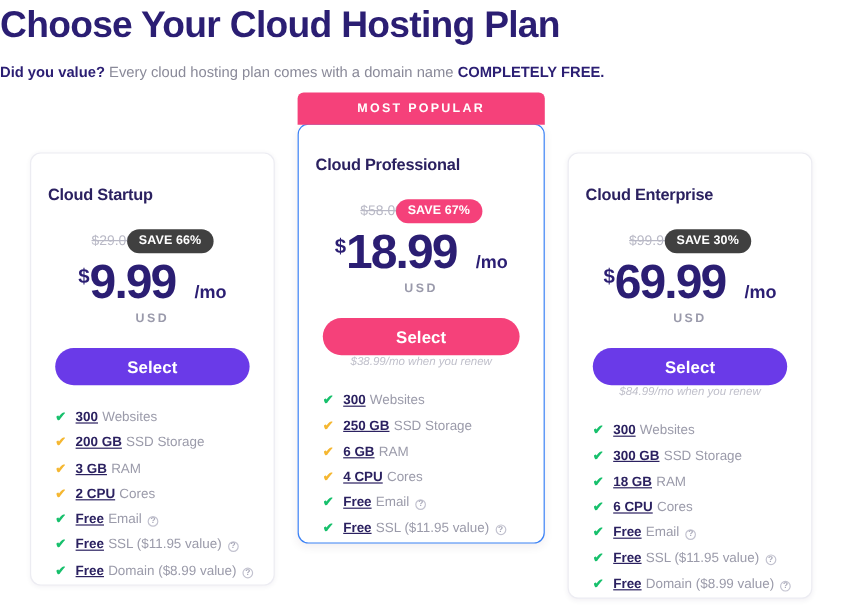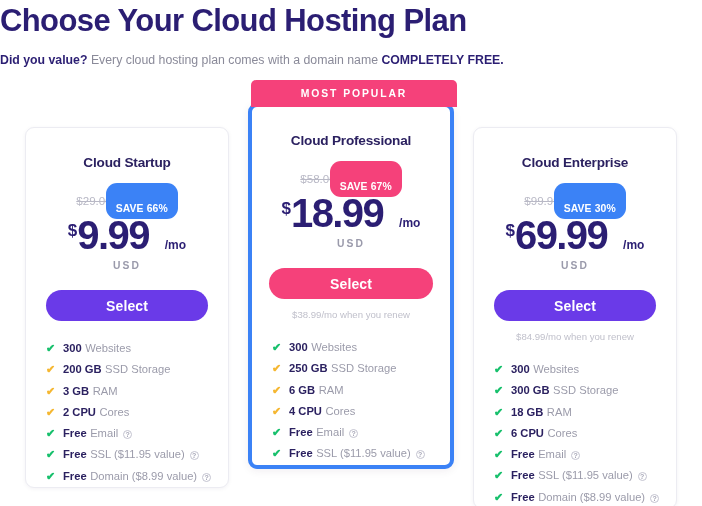--- a/index.html
+++ b/index.html
@@ -64,21 +64,21 @@
     padding: 0 14px;
     position: relative;
   }
 
   .card.standard { margin-top: 24px; }
 
   .card.featured {
     width: 206px;
     border-radius: 9px 9px 9px 9px;
     padding: 0 14px;
-    border: 4px solid #3b82f6;
+    border: 1px solid #3b82f6;
     box-shadow: 0 2px 8px rgba(60,20,60,0.07);
     overflow: visible;
   }
 
   .popular-banner {
     position: absolute;
     top: -27px;
     left: -1px;
     width: 206px;
     height: 27px;
@@ -87,21 +87,21 @@
     color: #ffffff;
     font-size: 10.4px;
     font-weight: bold;
     letter-spacing: 1.9px;
     display: flex;
     align-items: center;
     justify-content: center;
   }
 
   .plan-name {
-    text-align: center;
+    text-align: left;
     font-size: 13.6px;
     font-weight: bold;
     color: #2b2160;
     letter-spacing: -0.2px;
     margin-top: 27px;
   }
   .card.featured .plan-name { margin-top: 26px; }
 
   
   .old-row {
@@ -121,27 +121,27 @@
     margin-right: -6px;
     position: relative;
     z-index: 1;
   }
 
   .save-badge {
     font-size: 10.4px;
     font-weight: bold;
     color: #ffffff;
     border-radius: 11px;
-    padding: 20px 10px 5px 10px;
+    padding: 4px 10px 5px 10px;
     letter-spacing: 0.1px;
     position: relative;
     z-index: 2;
     text-align: right;
   }
-  .save-badge.purple { background: #3b82f6; }
+  .save-badge.purple { background: #404040; }
   .save-badge.pink   { background: #f5417a; }
 
   .price-line {
     margin-top: 4px;
     display: flex;
     align-items: flex-start;
     justify-content: center;
     color: #2b1e73;
   }
   .currency {
@@ -150,21 +150,21 @@
     line-height: 1;
     margin-top: 7px;
   }
   .amount {
     font-size: 40px;
     font-weight: bold;
     line-height: 40px;
     letter-spacing: -1.6px;
   }
   .per-mo {
-    font-size: 12px;
+    font-size: 15px;
     font-weight: bold;
     line-height: 1;
     align-self: flex-end;
     margin-bottom: 4px;
     margin-left: 16px;
   }
 
   .usd {
     margin-top: 5px;
     text-align: center;
@@ -186,24 +186,24 @@
     font-size: 14px;
     font-weight: bold;
     font-family: "Liberation Sans", sans-serif;
     cursor: pointer;
     letter-spacing: 0.1px;
   }
   .select-btn.purple { background: #6a3ae8; }
   .select-btn.pink   { background: #f5417a; width: 164px; }
 
   .renew-note {
-    margin-top: 10px;
     text-align: center;
     font-size: 9.6px;
     color: #c0c0cb;
+    font-style: italic;
   }
 
   
   .features {
     margin-top: 17px;
     padding: 0 2px 0 6px;
     list-style: none;
   }
   .card.featured .features { margin-top: 17px; }
 
@@ -224,20 +224,21 @@
     line-height: 21.3px;
     font-weight: bold;
   }
   .check.green  { color: #17c06c; }
   .check.yellow { color: #f5b731; }
 
   .feat-strong {
     color: #2b2160;
     font-weight: bold;
     margin-right: 3.5px;
+    text-decoration: underline;
   }
   .feat-rest { color: #9b9baa; }
 
   .info-icon {
     display: inline-block;
     width: 9px;
     height: 9px;
     border: 1px solid #c3c3d0;
     border-radius: 50%;
     color: #a8a8b8;

